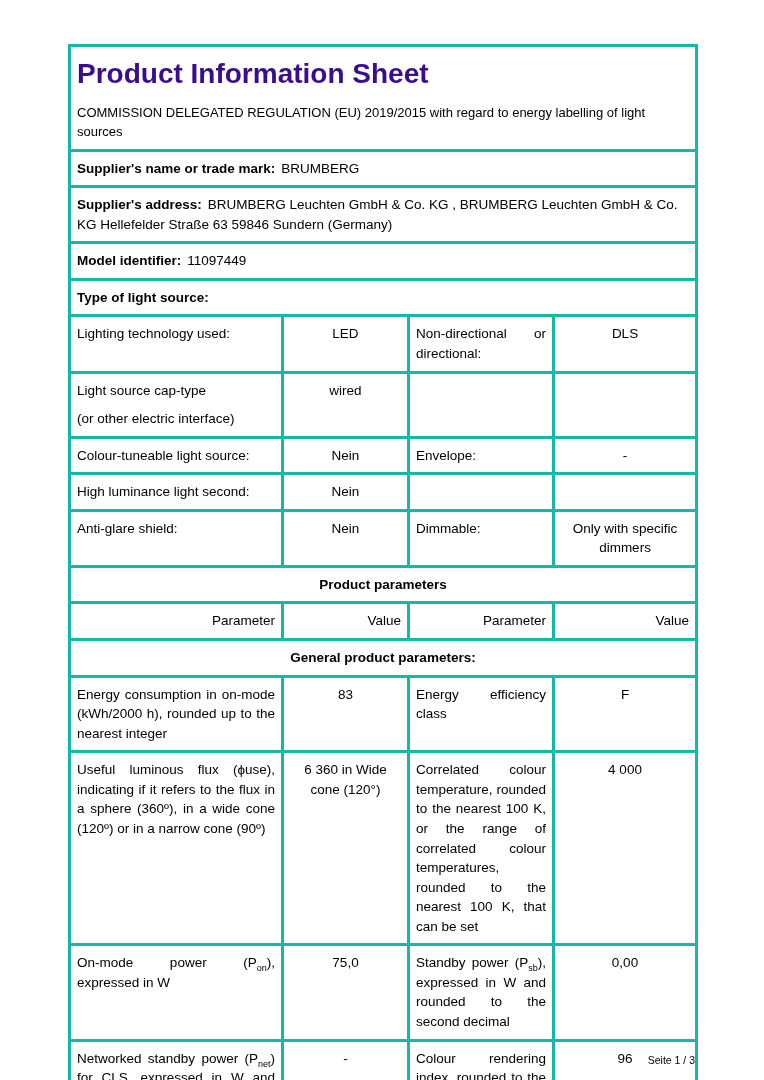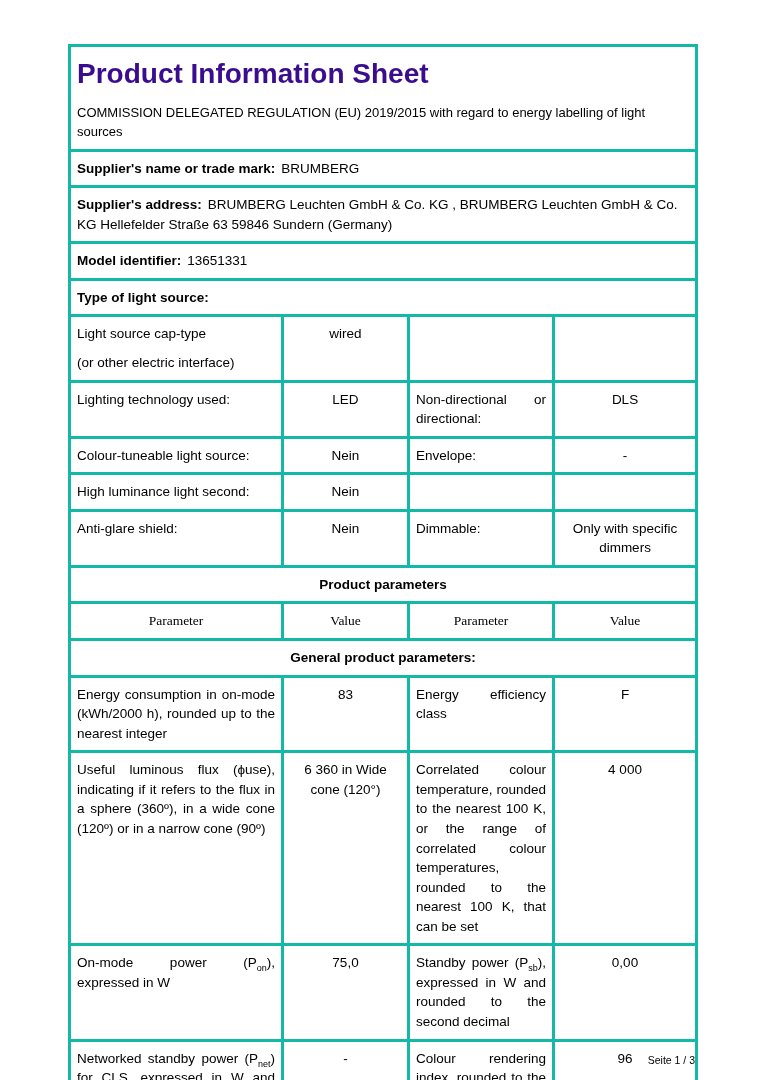--- a/index.html
+++ b/index.html
@@ -37,21 +37,21 @@
     letter-spacing: 0px;
   }
   p.doc-subtitle { margin: 0; font-size: 13px; line-height: 1.5; }
 
   .lbl { font-weight: bold; }
   .val-inline { margin-left: 6px; }
 
   td.param { text-align: justify; }
   td.value { text-align: center; }
   td.center-bold { text-align: center; font-weight: bold; }
-  td.colhead { text-align: center; font-family: Liberation Serif, serif; }
+  td.colhead { text-align: right; }
 
   .gap-line { margin-top: 9px; }
 
   sub { font-size: 9px; line-height: 0; }
 
   .footer {
     position: absolute;
     left: 68px; top: 1054px;
     width: 627px;
     text-align: right;
@@ -87,47 +87,47 @@
     </tr>
 
     <tr style="height:48px">
       <td colspan="4">
         <span class="lbl">Supplier's address:</span><span class="val-inline">BRUMBERG Leuchten GmbH &amp; Co. KG , BRUMBERG Leuchten GmbH &amp; Co. KG Hellefelder Straße 63 59846 Sundern (Germany)</span>
       </td>
     </tr>
 
     <tr style="height:29px">
       <td colspan="4">
-        <span class="lbl">Model identifier:</span><span class="val-inline">13651331</span>
+        <span class="lbl">Model identifier:</span><span class="val-inline">11097449</span>
       </td>
     </tr>
 
     <tr style="height:28px">
       <td colspan="4">
         <span class="lbl">Type of light source:</span>
       </td>
-    </tr>
-
-    <tr style="height:44px">
-      <td class="param">
-        <div>Light source cap-type</div>
-        <div class="gap-line">(or other electric interface)</div>
-      </td>
-      <td class="value">wired</td>
-      <td class="param"></td>
-      <td class="value"></td>
     </tr>
 
     <tr style="height:40px">
       <td class="param">Lighting technology used:</td>
       <td class="value">LED</td>
       <td class="param">Non-directional or directional:</td>
       <td class="value">DLS</td>
     </tr>
 
+    <tr style="height:44px">
+      <td class="param">
+        <div>Light source cap-type</div>
+        <div class="gap-line">(or other electric interface)</div>
+      </td>
+      <td class="value">wired</td>
+      <td class="param"></td>
+      <td class="value"></td>
+    </tr>
+
 
     <tr style="height:22px">
       <td class="param">Colour-tuneable light source:</td>
       <td class="value">Nein</td>
       <td class="param">Envelope:</td>
       <td class="value">-</td>
     </tr>
 
     <tr style="height:21px">
       <td class="param">High luminance light second:</td>

